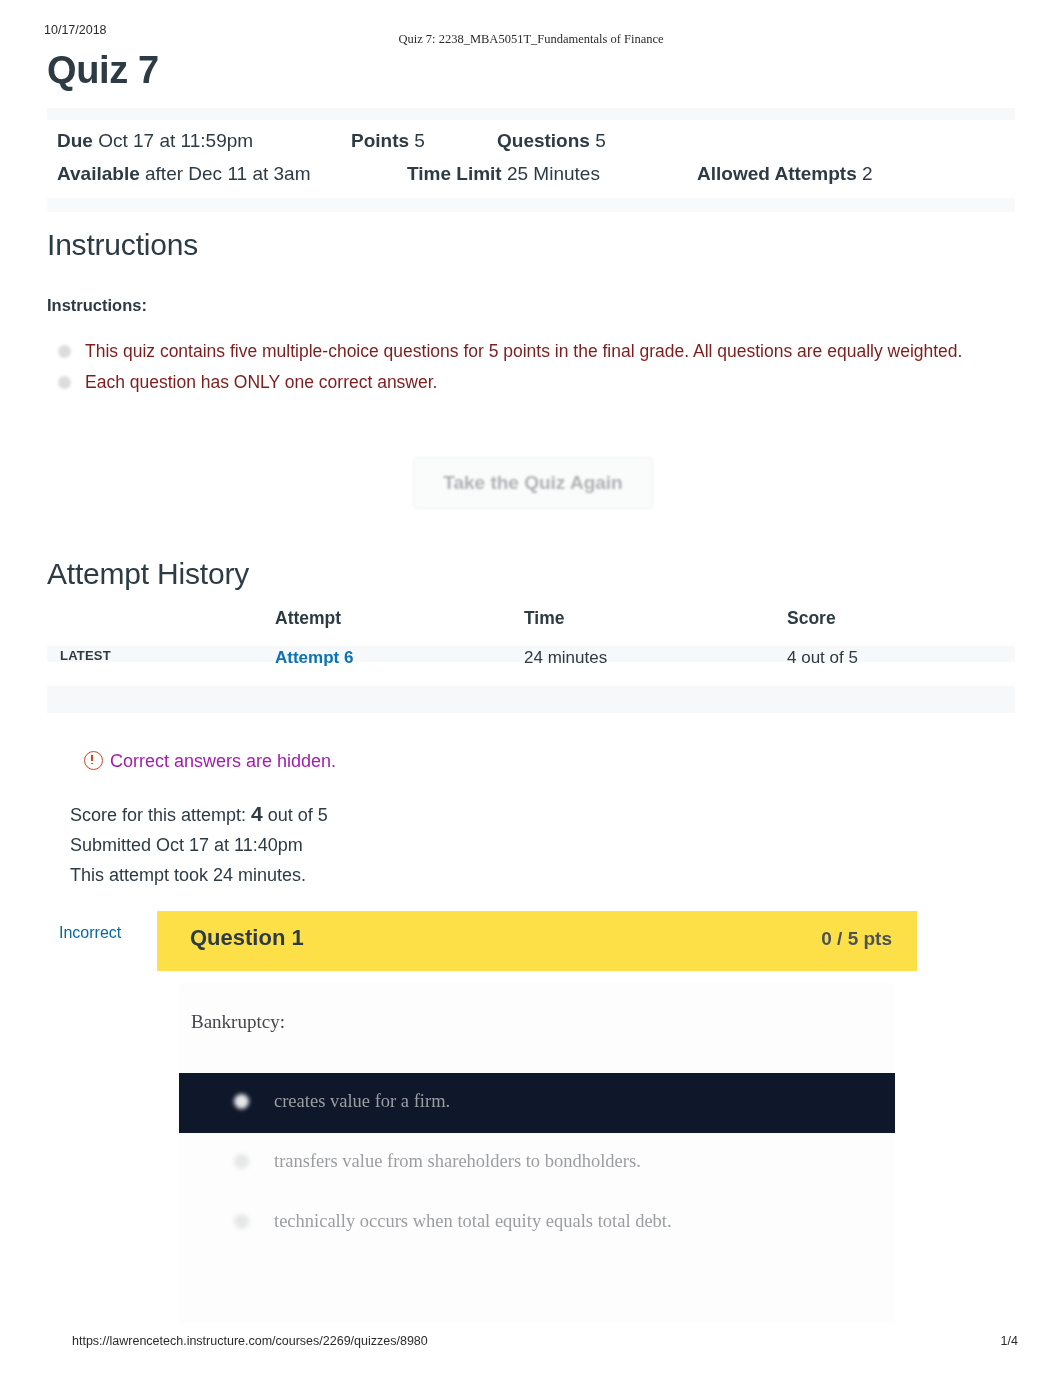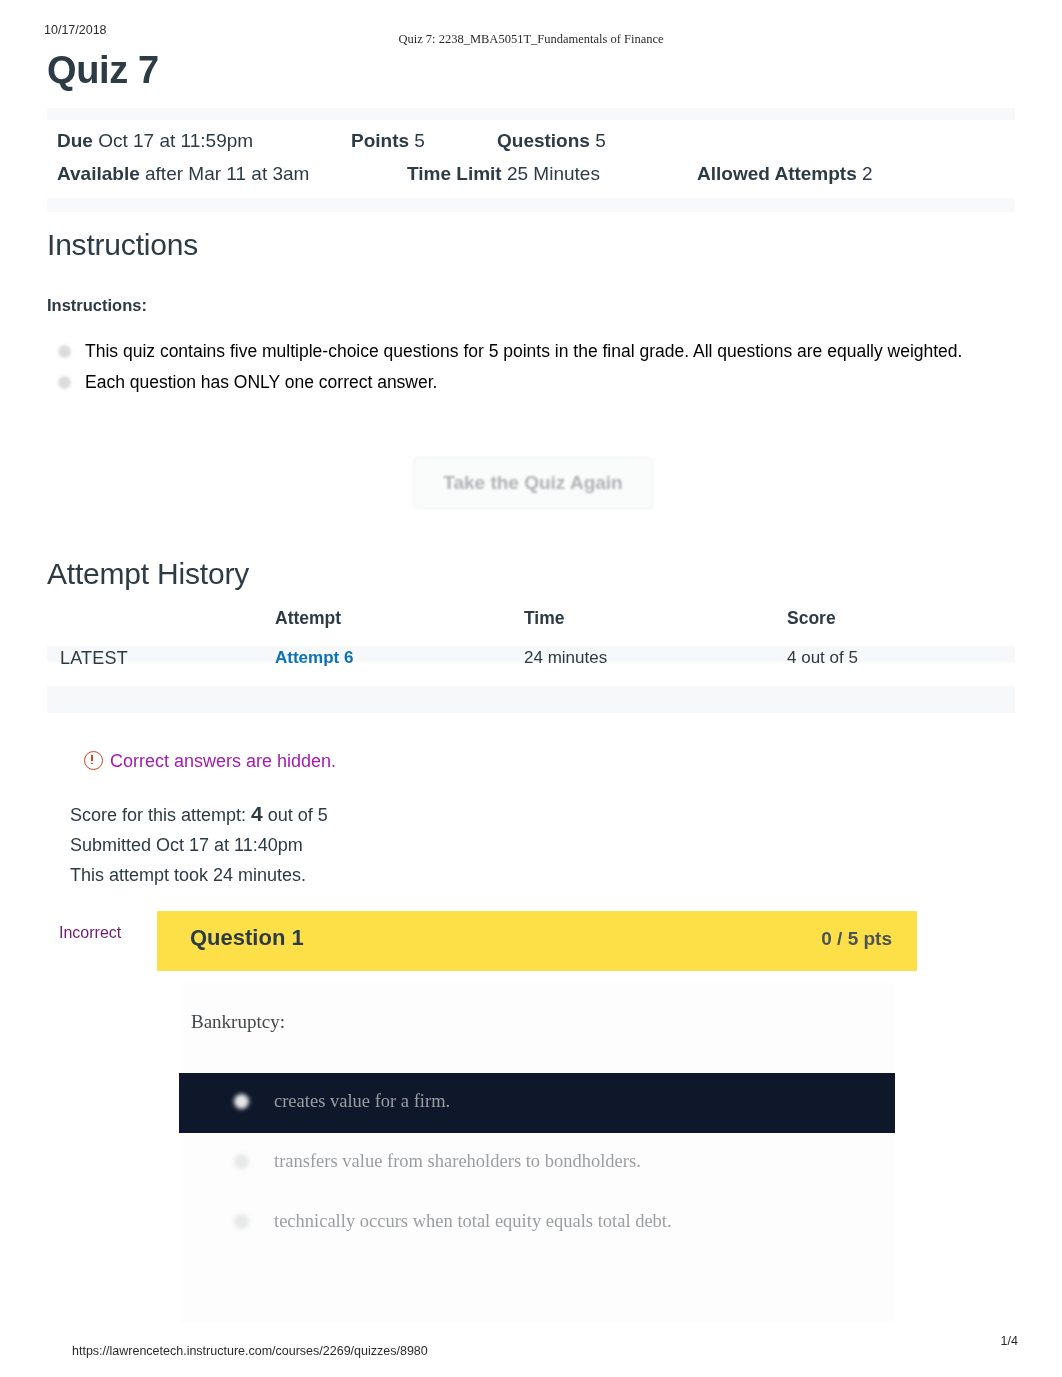--- a/index.html
+++ b/index.html
@@ -46,21 +46,21 @@
     top: 1334px;
     left: 0;
     width: 1062px;
     height: 16px;
     font-size: 12.5px;
     color: #2b2b2b;
   }
   .print-foot .pf-url {
     position: absolute;
     left: 44px;
-    top: 10px;
+    top: 0;
     white-space: nowrap;
     padding-left: 28px;
   }
   .print-foot .pf-page {
     position: absolute;
     right: 44px;
     top: 0;
     white-space: nowrap;
   }
 
@@ -142,21 +142,21 @@
     position: absolute;
     left: 47px;
     top: 336px;
     width: 960px;
   }
   .instr-item {
     position: relative;
     padding-left: 38px;
     font-size: 17.5px;
     line-height: 31px;
-    color: #000000;
+    color: #7f1d1d;
   }
   .instr-bullet {
     position: absolute;
     left: 11px;
     top: 9px;
     width: 13px;
     height: 13px;
     border-radius: 50%;
     background: #dcdcdc;
     filter: blur(1.6px);
@@ -211,21 +211,21 @@
   .att-row.body { top: 40px; }
 
   .att-cell { position: absolute; top: 0; white-space: nowrap; font-size: 17px; }
   .att-cell.c0 { left: 13px; }
   .att-cell.c1 { left: 228px; }
   .att-cell.c2 { left: 477px; }
   .att-cell.c3 { left: 740px; }
 
   .att-row.head .att-cell { font-weight: bold; font-size: 17.5px; color: #2d3b45; }
   .att-row.body .att-cell { color: #2d3b45; }
-  .att-row.body .att-cell.c0 { font-weight: normal; font-size: 18px; letter-spacing: 0.2px; }
+  .att-row.body .att-cell.c0 { font-weight: bold; font-size: 13px; letter-spacing: 0.2px; }
 
   .att-link {
     color: #0b72ba;
     font-weight: bold;
     text-decoration: none;
     position: relative;
   }
   .att-link::after {
     content: "";
     position: absolute;
@@ -289,21 +289,21 @@
     font-size: 21px;
     font-weight: bold;
   }
 
   
   .q-incorrect-label {
     position: absolute;
     left: 59px;
     top: 924px;
     font-size: 16px;
-    color: #701a75;
+    color: #0369a1;
   }
   .q-container {
     position: absolute;
     left: 157px;
     top: 911px;
     width: 760px;
     height: 420px;
   }
   .q-header {
     position: absolute;
@@ -404,21 +404,21 @@
         <span>5</span>
       </div>
       <div class="meta-cell r1c3">
         <b>Questions</b>
         <span>5</span>
       </div>
     </div>
     <div class="meta-row">
       <div class="meta-cell r2c1">
         <b>Available</b>
-        <span>after Mar 11 at 3am</span>
+        <span>after Dec 11 at 3am</span>
       </div>
       <div class="meta-cell r2c2">
         <b>Time Limit</b>
         <span>25 Minutes</span>
       </div>
       <div class="meta-cell r2c3">
         <b>Allowed Attempts</b>
         <span>2</span>
       </div>
     </div>

